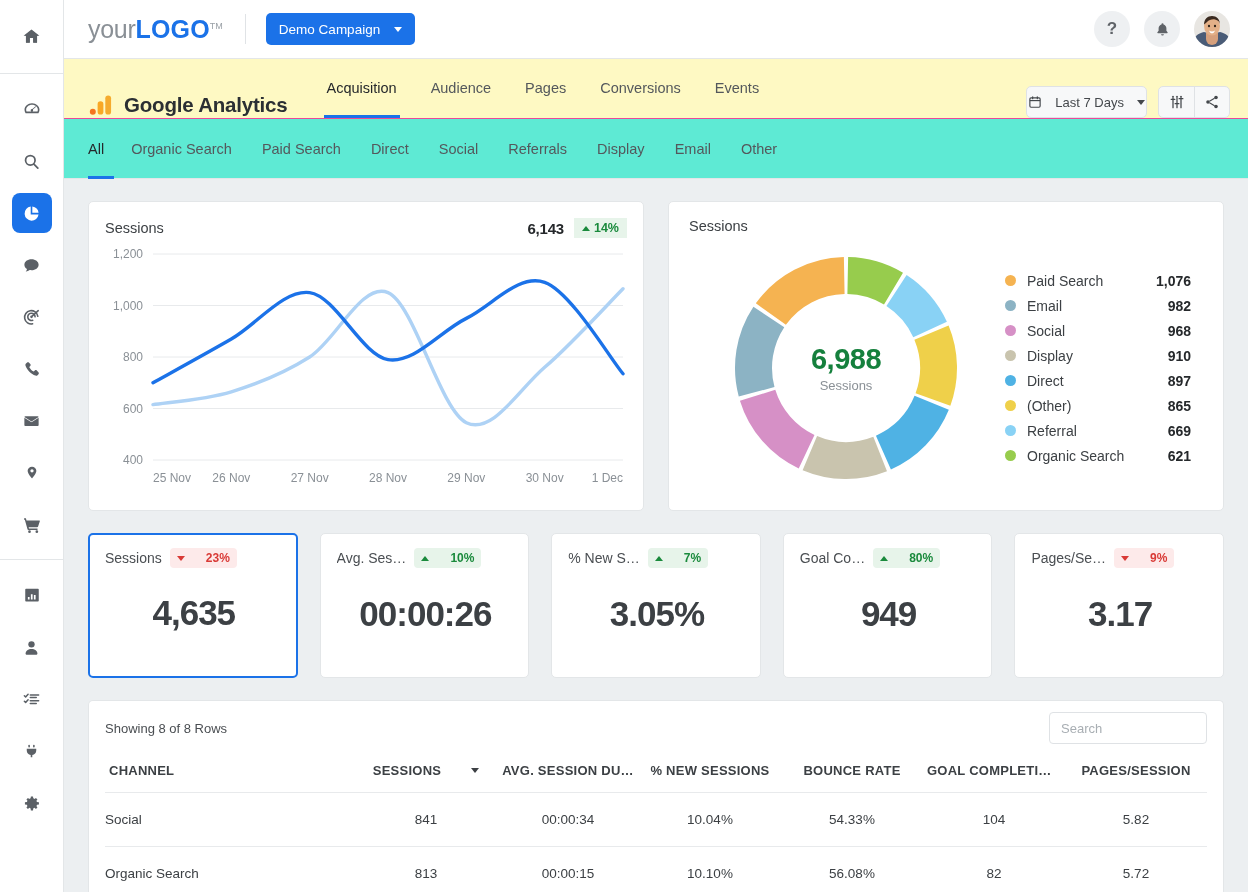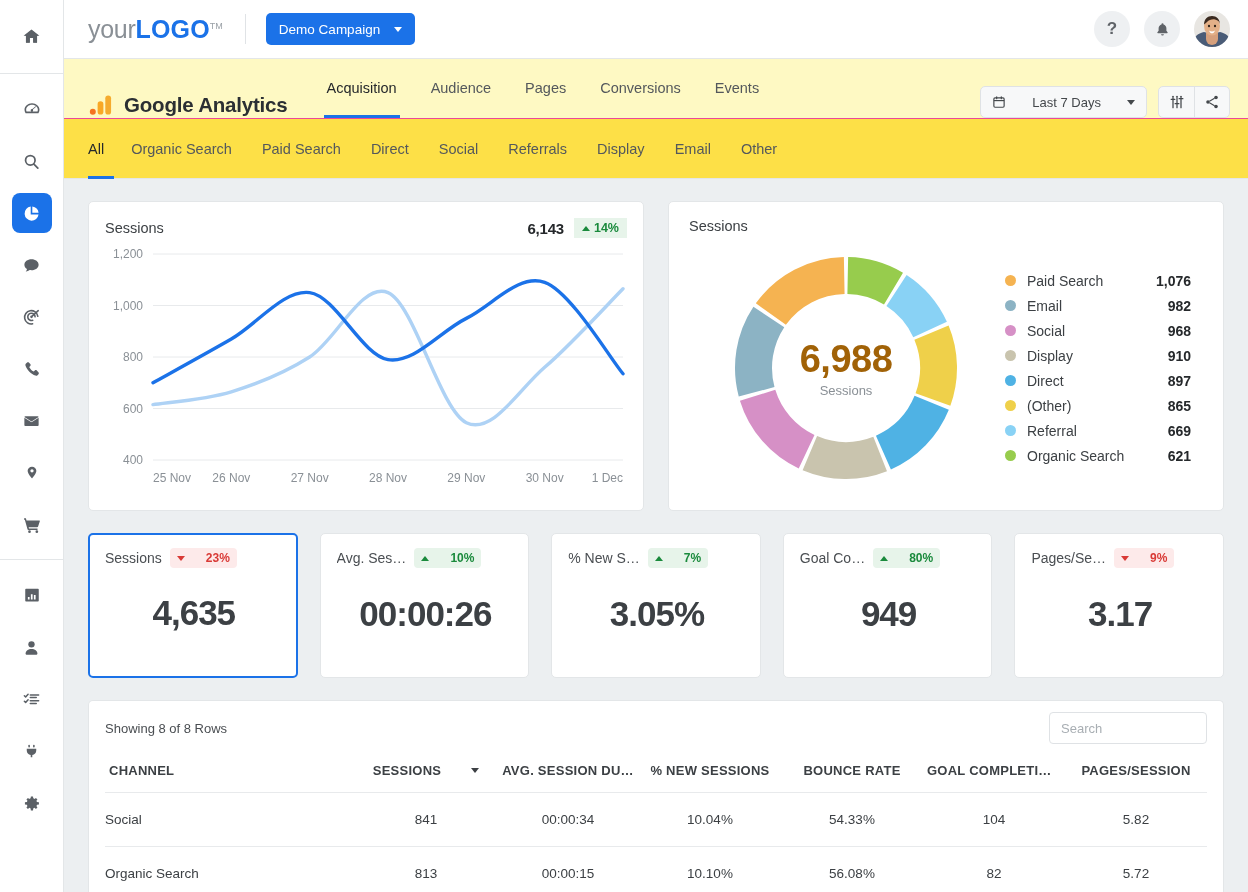--- a/index.html
+++ b/index.html
@@ -68,30 +68,30 @@
   .nav-tabs { display: flex; align-items: center; height: 60px; }
   .nav-tab {
     font-size: 14.5px; color: #54585c; padding: 0 17px; height: 60px;
     display: flex; align-items: center; cursor: pointer; position: relative; white-space: nowrap;
   }
   .nav-tab.active { color: #25282b; }
   .nav-tab.active::after { content: ""; position: absolute; left: 14px; right: 14px; bottom: 0; height: 3px; background: #1b72e8; }
   .nav-right { margin-left: auto; display: flex; align-items: center; gap: 11px; }
   .date-btn {
     height: 32px; border: 1px solid #dfe2e5; background: #f7f8f9; border-radius: 5px;
-    display: flex; align-items: center; gap: 26px; padding: 0 11px;
+    display: flex; align-items: center; gap: 13px; padding: 0 1px;
     font-size: 13px; color: #44484c; cursor: pointer; font-family: inherit; white-space: nowrap;
   }
   .seg { display: flex; height: 32px; border: 1px solid #dfe2e5; border-radius: 5px; overflow: hidden; background: #f7f8f9; }
   .seg-btn { width: 35px; display: flex; align-items: center; justify-content: center; cursor: pointer; color: #44484c; }
   .seg-btn + .seg-btn { border-left: 1px solid #dfe2e5; }
 
   
   .subtabs {
-    height: 60px; flex: 0 0 60px; background: #fde047; border-bottom: 1px solid #e3e6e8;
+    height: 60px; flex: 0 0 60px; background: #5eead4; border-bottom: 1px solid #e3e6e8;
     display: flex; align-items: center; padding: 0 24px;
   }
   .sub-tab {
     font-size: 14.5px; color: #54585c; padding: 0 15px; height: 60px;
     display: flex; align-items: center; cursor: pointer; position: relative; white-space: nowrap;
   }
   .sub-tab:first-child { padding-left: 0; padding-right: 12px; }
   .sub-tab.active { color: #25282b; }
   .sub-tab.active::after { content: ""; position: absolute; left: 0; width: 26px; bottom: 0; height: 3px; background: #1b72e8; }
 
@@ -111,21 +111,21 @@
   }
   .tri-up { width: 0; height: 0; border-left: 4px solid transparent; border-right: 4px solid transparent; border-bottom: 5px solid currentColor; }
   .tri-dn { width: 0; height: 0; border-left: 4px solid transparent; border-right: 4px solid transparent; border-top: 5px solid currentColor; }
   .linechart { flex: 1; margin-top: 6px; }
 
   
   .donut-card { flex: 1; height: 310px; padding: 16px 16px 8px 20px; display: flex; flex-direction: column; min-width: 0; }
   .donut-body { flex: 1; display: flex; align-items: center; }
   .donut-wrap { position: relative; width: 230px; height: 230px; margin-left: 42px; flex: 0 0 230px; }
   .donut-center { position: absolute; inset: 0; display: flex; flex-direction: column; align-items: center; justify-content: center; }
-  .donut-num { font-size: 38px; font-weight: 700; color: #a16207; letter-spacing: -.5px; }
+  .donut-num { font-size: 29px; font-weight: 700; color: #15803d; letter-spacing: -.5px; }
   .donut-sub { font-size: 13px; color: #8a9096; margin-top: 2px; }
   .legend { margin-left: 44px; display: flex; flex-direction: column; gap: 9px; }
   .lg-row { display: flex; align-items: center; font-size: 14px; color: #3c4044; }
   .lg-dot { width: 11px; height: 11px; border-radius: 50%; flex: 0 0 11px; margin-right: 11px; }
   .lg-label { width: 124px; white-space: nowrap; }
   .lg-val { font-weight: 700; color: #25282b; text-align: right; min-width: 40px; }
 
   
   .kpis { display: flex; gap: 22px; margin-top: 22px; }
   .kpi {

